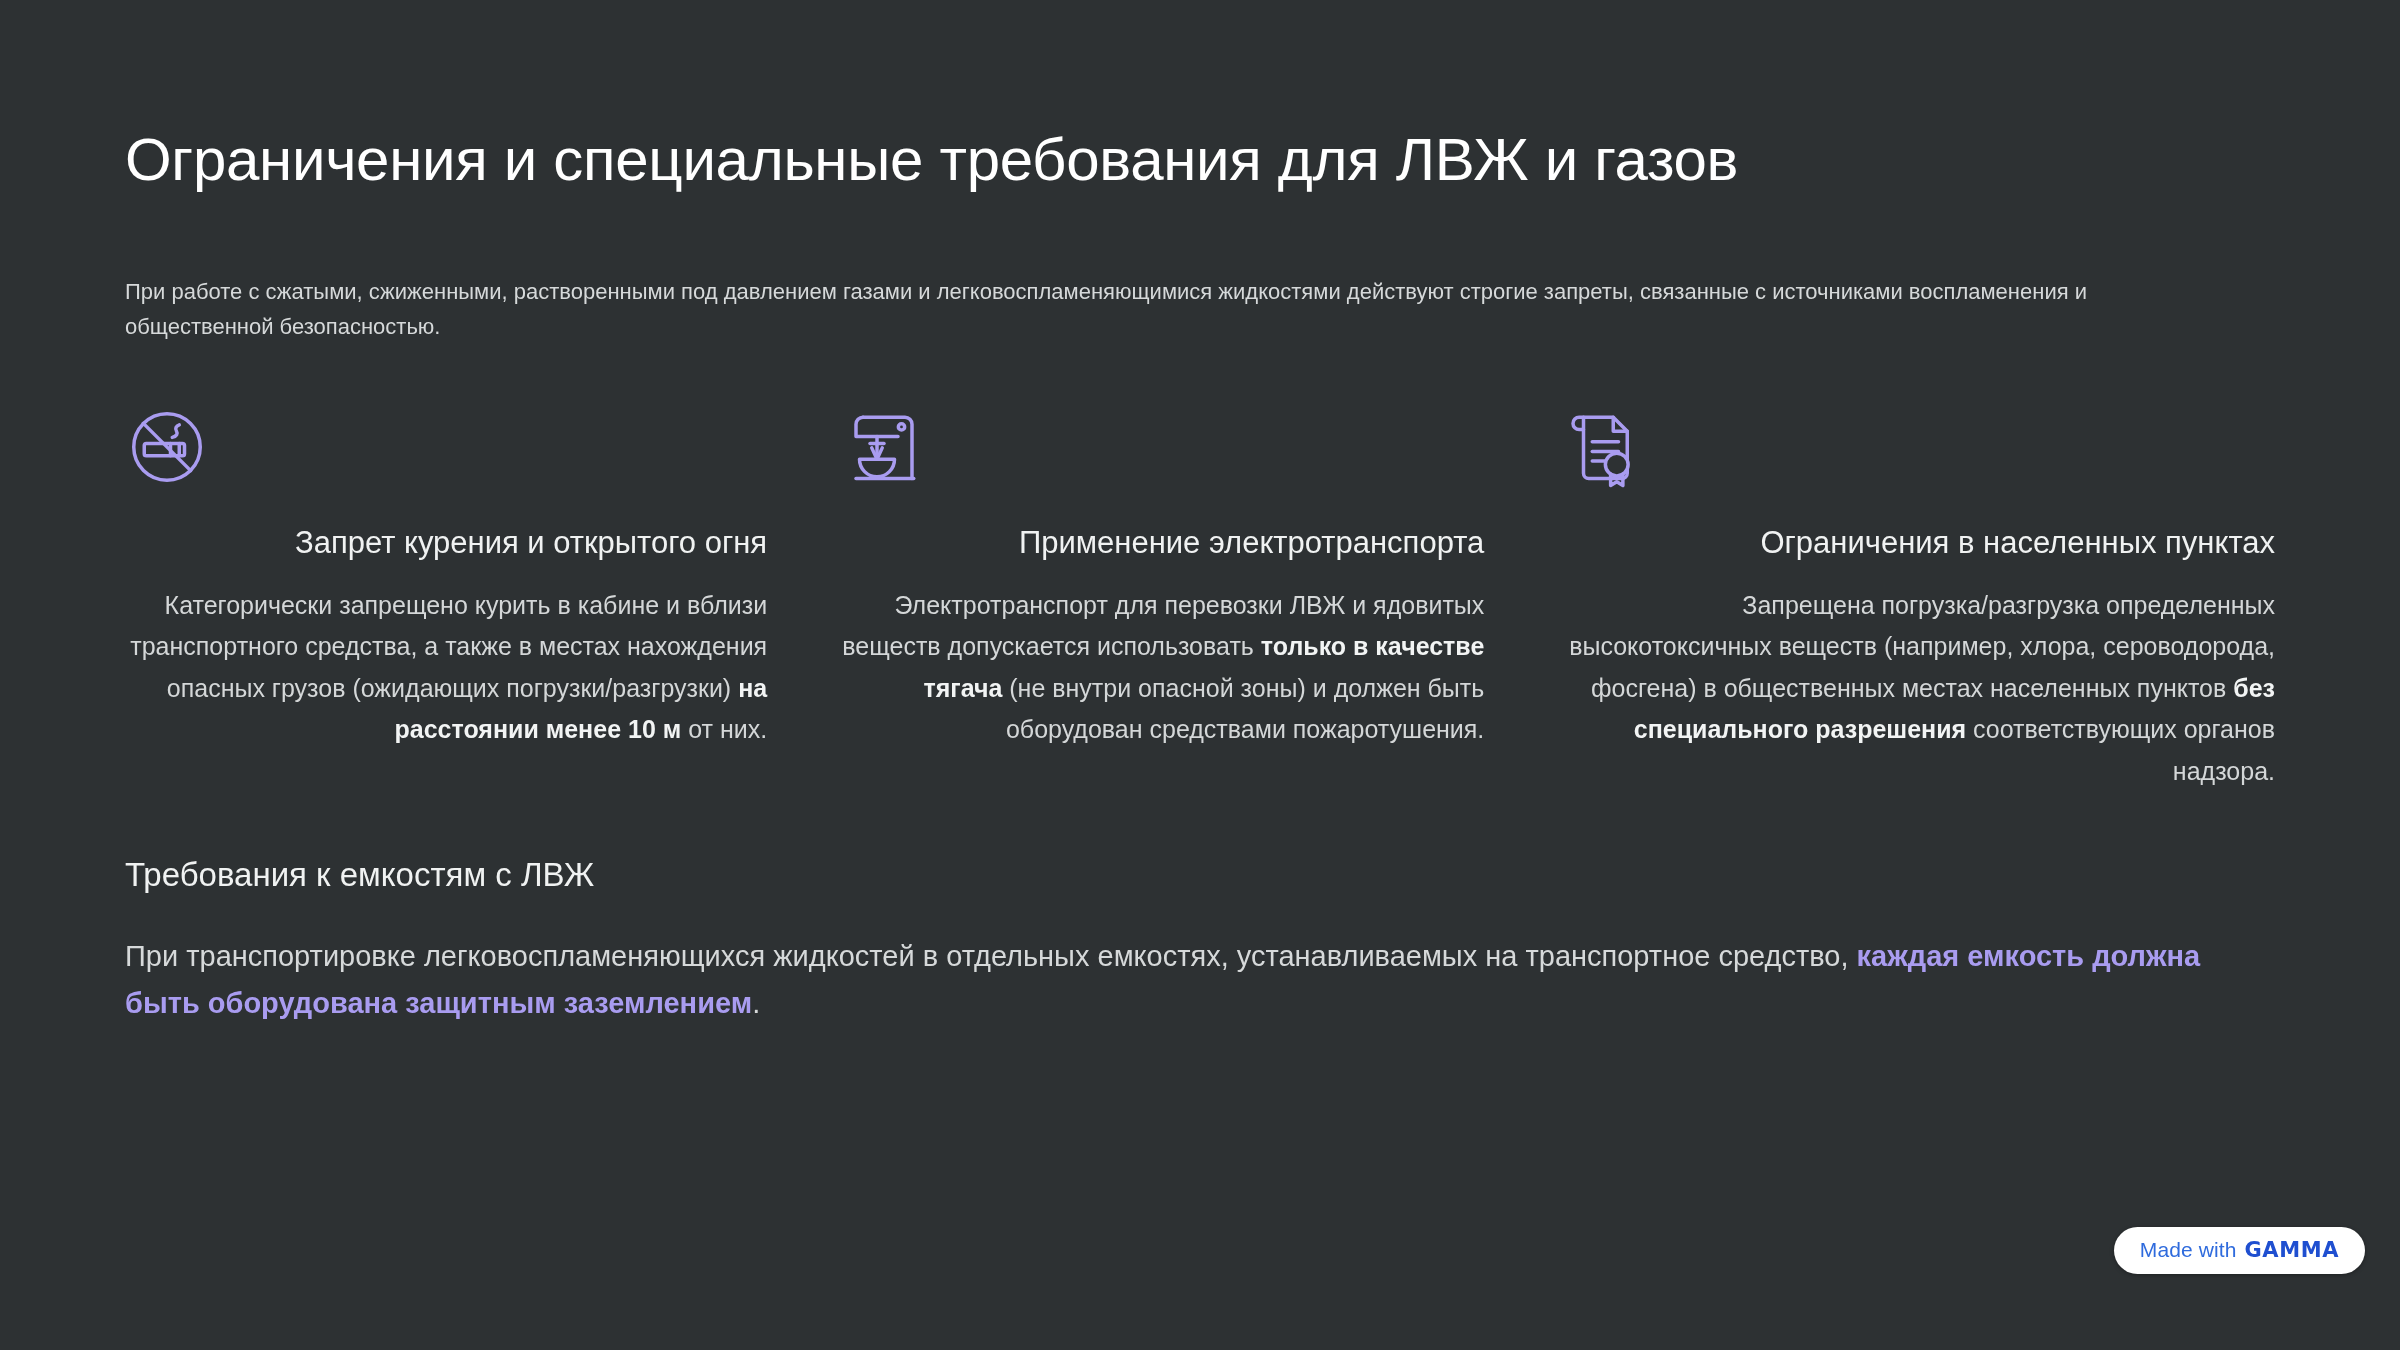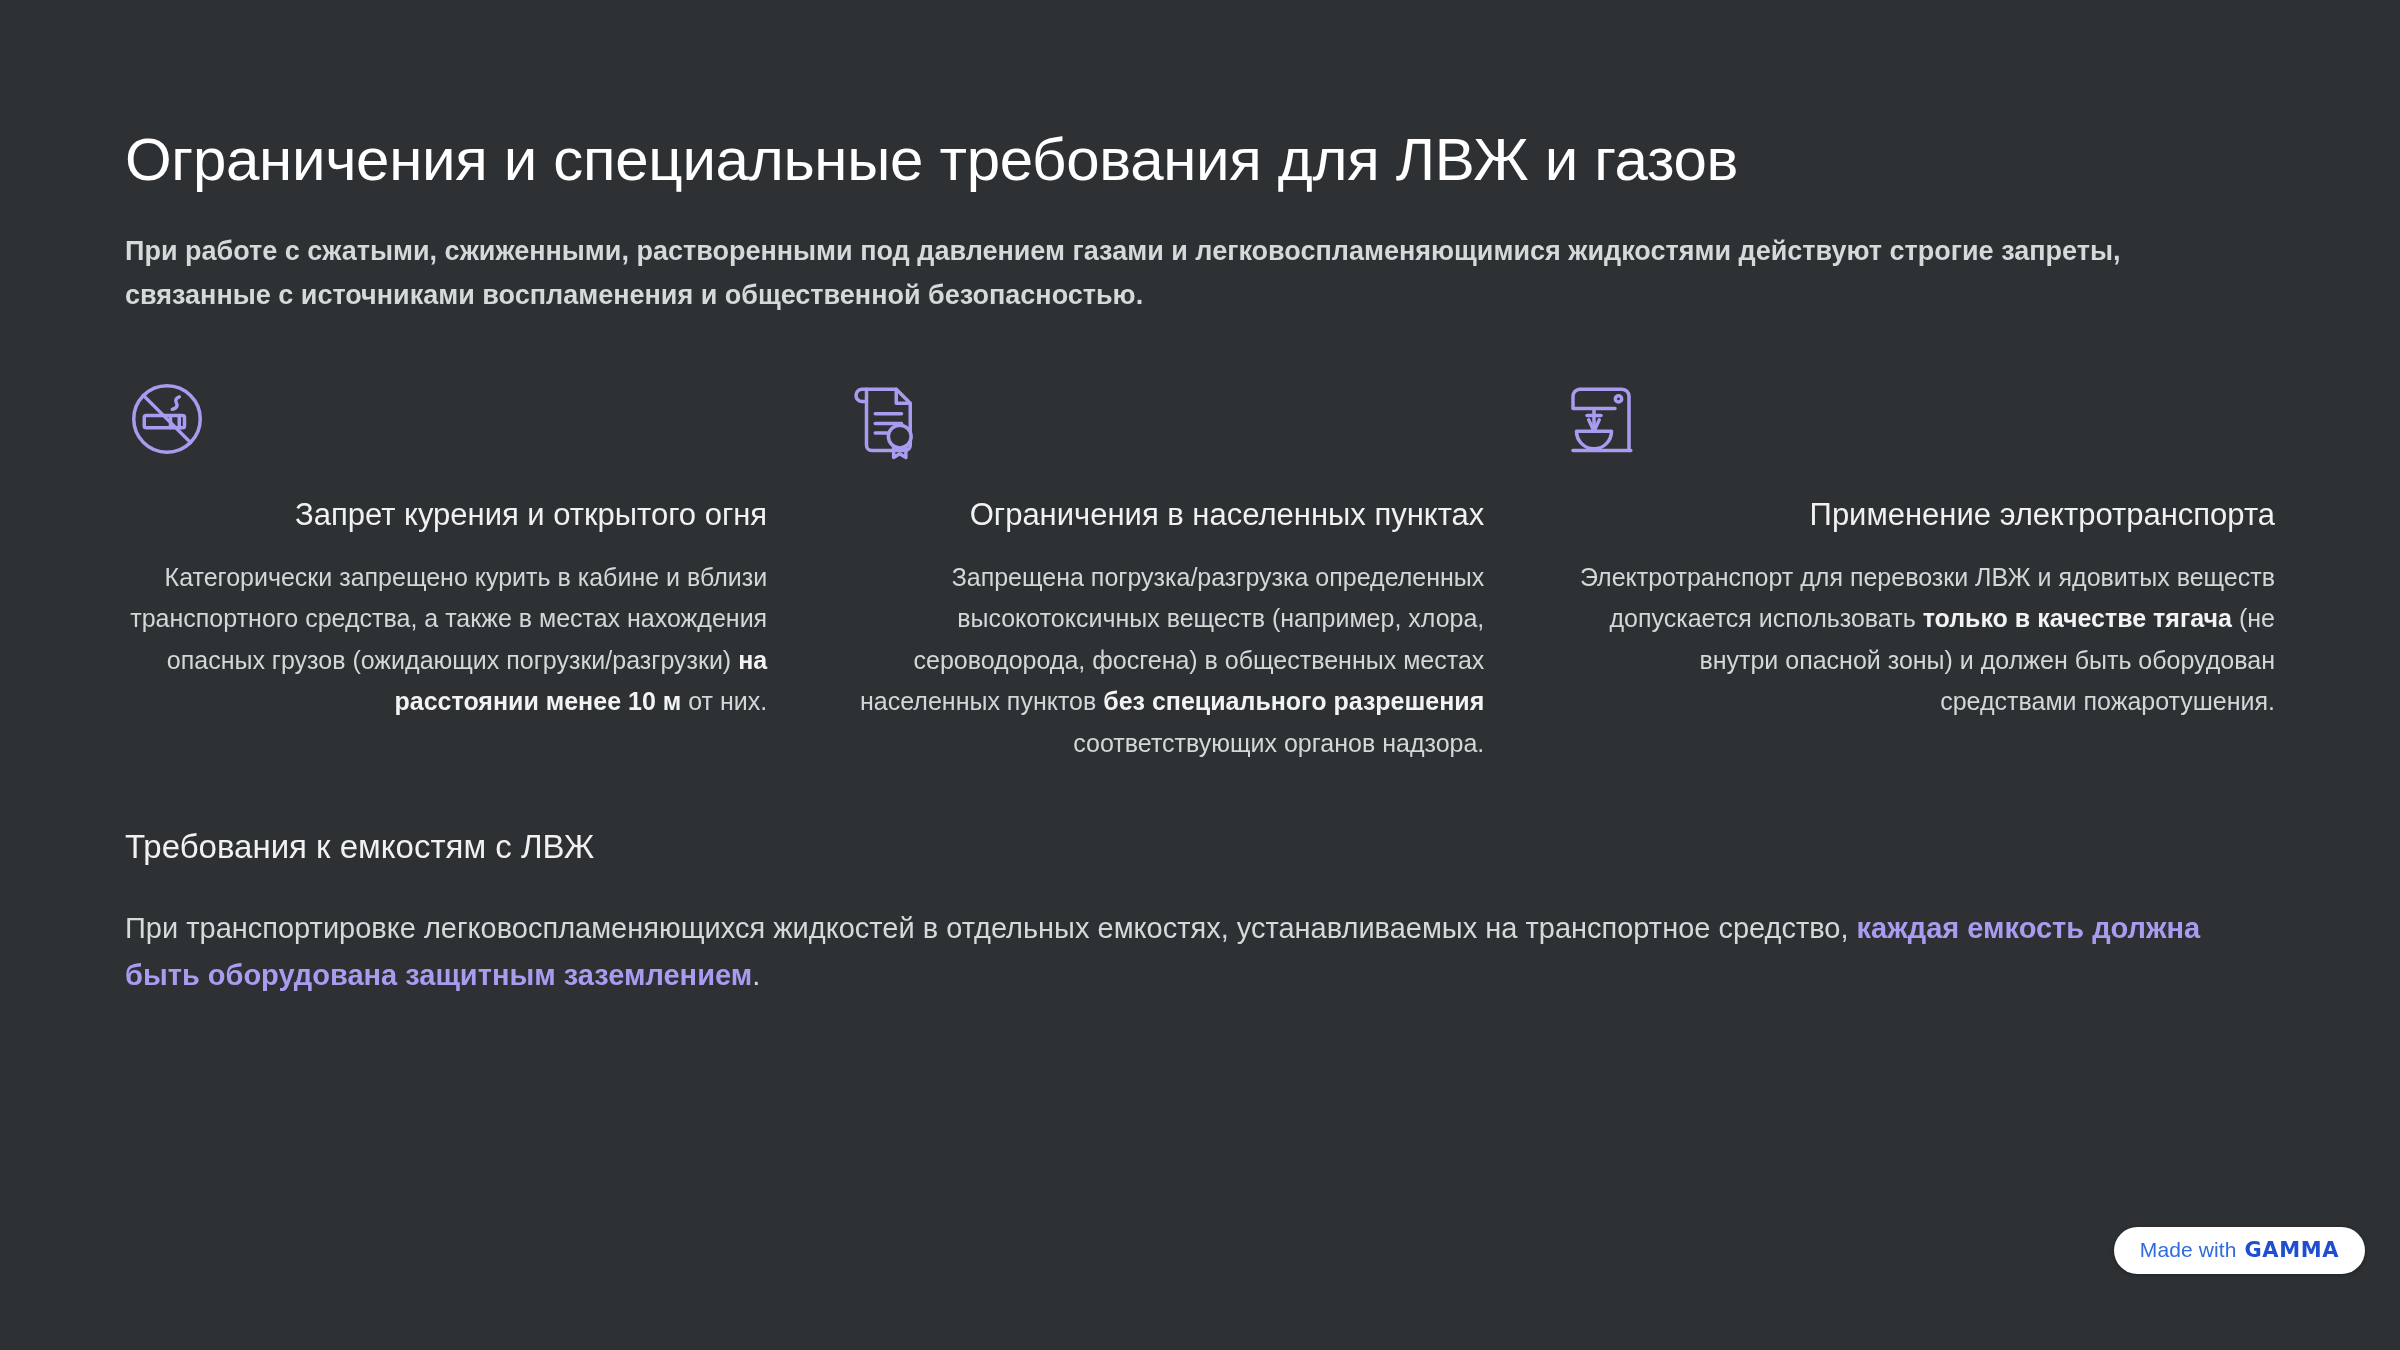--- a/index.html
+++ b/index.html
@@ -30,26 +30,26 @@
     font-size: 60px;
     font-weight: 400;
     line-height: 1.18;
     color: #ffffff;
     letter-spacing: -0.3px;
     padding-top: 125px;
   }
 
   
   .intro {
-    margin-top: 34px;
-    font-size: 27px;
+    margin-top: 78px;
+    font-size: 22px;
     line-height: 1.62;
     color: #d6d9da;
     max-width: 2070px;
-    font-weight: 700;
+    font-weight: 400;
   }
 
   
   .columns {
     display: flex;
     margin-top: 48px;
     gap: 0;
     text-align: right;
   }
 
@@ -152,39 +152,20 @@
           <line x1="10.5" y1="10.5" x2="37.5" y2="37.5"></line>
           <rect x="11" y="22" width="23" height="7" rx="1.2"></rect>
           <line x1="26" y1="22" x2="26" y2="29"></line>
           <line x1="31" y1="22" x2="31" y2="29"></line>
           <path d="M27 18.5c2.6-0.6 3.3-2.2 2.4-3.6-0.9-1.4-0.3-2.9 1.6-3.6"></path>
         </svg>
       </div>
       <h2 class="col-title">Запрет курения и открытого огня</h2>
       <p class="col-body">
         <span>Категорически запрещено курить в кабине и вблизи транспортного средства, а также в местах нахождения опасных грузов (ожидающих погрузки/разгрузки) </span><b>на расстоянии менее 10 м</b><span> от них.</span>
-      </p>
-    </div>
-
-    <div class="column">
-      <div class="col-icon">
-        <svg width="84" height="84" viewBox="0 0 48 48" fill="none" stroke="#a99cf0" stroke-width="2" stroke-linecap="round" stroke-linejoin="round">
-          <path d="M14 7h17l8 8v24a3 3 0 0 1-3 3H17a3 3 0 0 1-3-3V7z"></path>
-          <path d="M31 7v8h8"></path>
-          <path d="M14 7h-2.5A3.5 3.5 0 0 0 8 10.5v0A3.5 3.5 0 0 0 11.5 14H14"></path>
-          <line x1="19" y1="21" x2="34" y2="21"></line>
-          <line x1="19" y1="26.5" x2="34" y2="26.5"></line>
-          <line x1="19" y1="32" x2="28" y2="32"></line>
-          <circle cx="33" cy="34" r="6.5" fill="#2d3133"></circle>
-          <path d="M29.5 39.5V46l3.5-2.2 3.5 2.2v-6.5"></path>
-        </svg>
-      </div>
-      <h2 class="col-title">Ограничения в населенных пунктах</h2>
-      <p class="col-body">
-        <span>Запрещена погрузка/разгрузка определенных высокотоксичных веществ (например, хлора, сероводорода, фосгена) в общественных местах населенных пунктов </span><b>без специального разрешения</b><span> соответствующих органов надзора.</span>
       </p>
     </div>
 
     <div class="column">
       <div class="col-icon">
         <svg width="84" height="84" viewBox="0 0 48 48" fill="none" stroke="#a99cf0" stroke-width="2" stroke-linecap="round" stroke-linejoin="round">
           <path d="M12 7h24a4 4 0 0 1 4 4v31"></path>
           <path d="M12 7a4 4 0 0 0-4 4v7h24"></path>
           <circle cx="34" cy="12.5" r="1.8"></circle>
           <line x1="20" y1="18" x2="20" y2="22"></line>
@@ -195,20 +176,39 @@
           <path d="M10 31h20a10 10 0 0 1-10 10A10 10 0 0 1 10 31z"></path>
           <line x1="8" y1="42" x2="41" y2="42"></line>
         </svg>
       </div>
       <h2 class="col-title">Применение электротранспорта</h2>
       <p class="col-body">
         <span>Электротранспорт для перевозки ЛВЖ и ядовитых веществ допускается использовать </span><b>только в качестве тягача</b><span> (не внутри опасной зоны) и должен быть оборудован средствами пожаротушения.</span>
       </p>
     </div>
 
+    <div class="column">
+      <div class="col-icon">
+        <svg width="84" height="84" viewBox="0 0 48 48" fill="none" stroke="#a99cf0" stroke-width="2" stroke-linecap="round" stroke-linejoin="round">
+          <path d="M14 7h17l8 8v24a3 3 0 0 1-3 3H17a3 3 0 0 1-3-3V7z"></path>
+          <path d="M31 7v8h8"></path>
+          <path d="M14 7h-2.5A3.5 3.5 0 0 0 8 10.5v0A3.5 3.5 0 0 0 11.5 14H14"></path>
+          <line x1="19" y1="21" x2="34" y2="21"></line>
+          <line x1="19" y1="26.5" x2="34" y2="26.5"></line>
+          <line x1="19" y1="32" x2="28" y2="32"></line>
+          <circle cx="33" cy="34" r="6.5" fill="#2d3133"></circle>
+          <path d="M29.5 39.5V46l3.5-2.2 3.5 2.2v-6.5"></path>
+        </svg>
+      </div>
+      <h2 class="col-title">Ограничения в населенных пунктах</h2>
+      <p class="col-body">
+        <span>Запрещена погрузка/разгрузка определенных высокотоксичных веществ (например, хлора, сероводорода, фосгена) в общественных местах населенных пунктов </span><b>без специального разрешения</b><span> соответствующих органов надзора.</span>
+      </p>
+    </div>
+
   </div>
 
   <h2 class="section-title">Требования к емкостям с ЛВЖ</h2>
 
   <p class="section-body">
     <span>При транспортировке легковоспламеняющихся жидкостей в отдельных емкостях, устанавливаемых на транспортное средство, </span><span class="accent">каждая емкость должна быть оборудована защитным заземлением</span><span>.</span>
   </p>
 
   <div class="gamma-badge">
     <span class="made-with">Made with</span>

